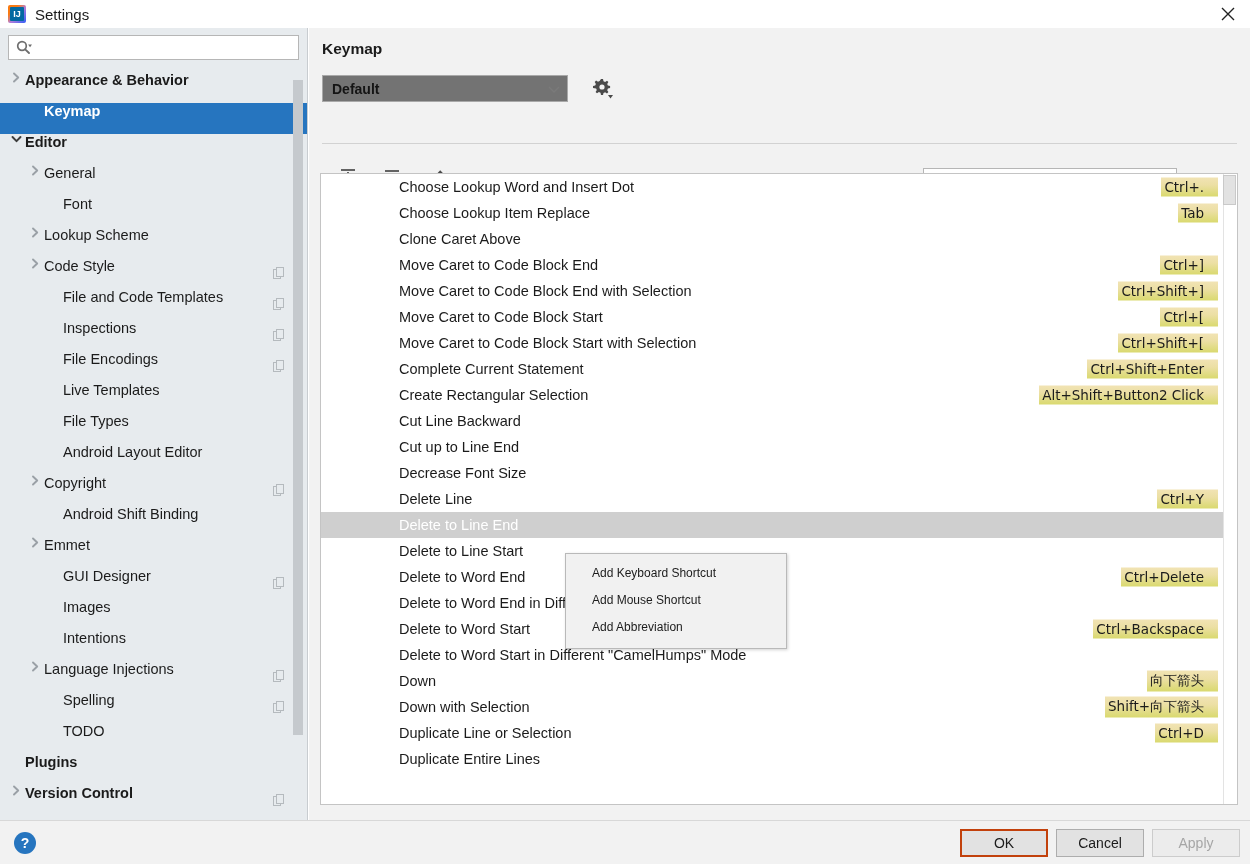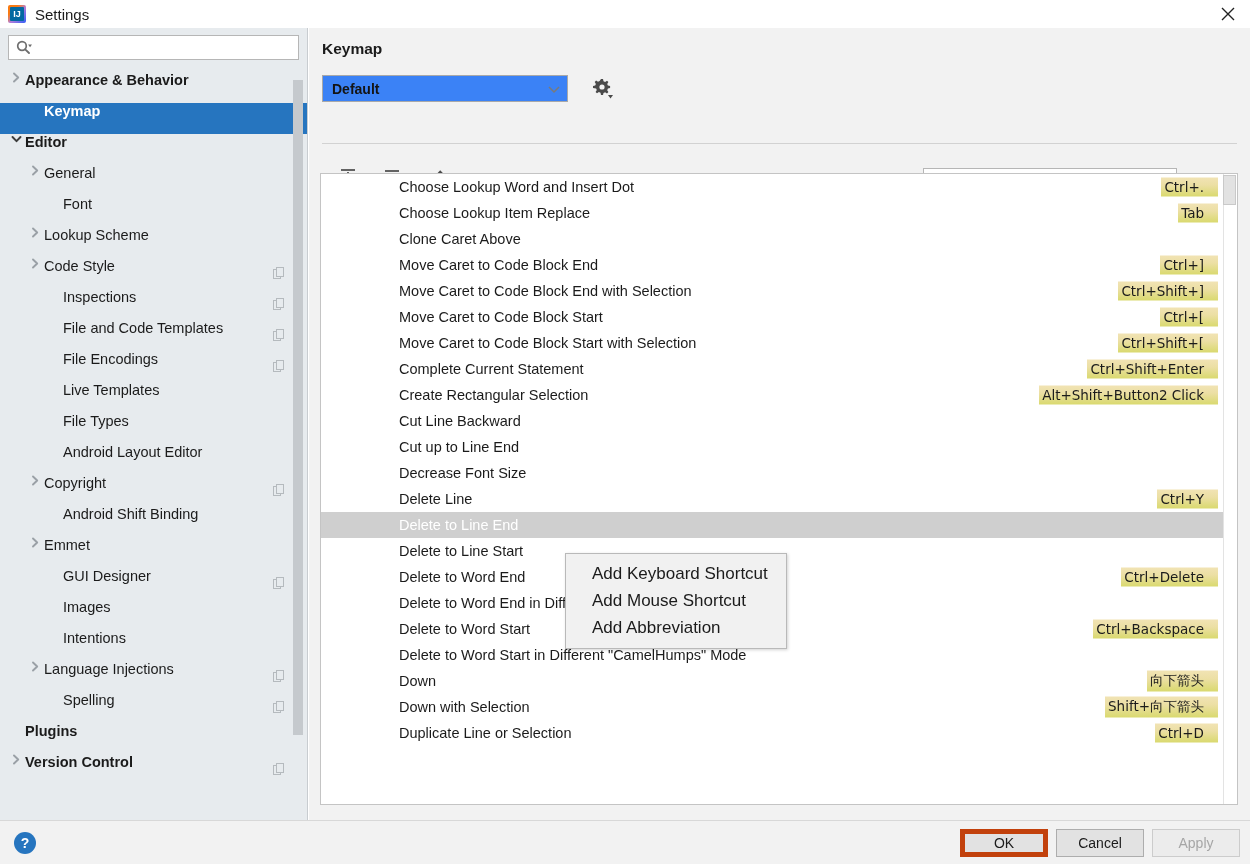--- a/index.html
+++ b/index.html
@@ -64,21 +64,21 @@
   .side-scroll {
     position:absolute; right:4px; top:8px; width:10px; height:655px;
     background:#c5c9cd; border-radius:0;
   }
 
   
   .right { position:absolute; left:309px; top:28px; width:941px; height:792px; background:#f2f2f2; }
   .panel-title { position:absolute; left:13px; top:12px; font-size:15.5px; font-weight:bold; color:#1b1b1b; }
   .keymap-row { position:absolute; left:13px; top:47px; display:flex; align-items:center; }
   .combo {
-    width:246px; height:27px; background:#3b82f6; border:1px solid #a9a9a9;
+    width:246px; height:27px; background:#737373; border:1px solid #a9a9a9;
     display:flex; align-items:center; padding:0 6px 0 9px; cursor:pointer;
   }
   .combo-label { font-size:14px; font-weight:bold; color:#141414; flex:1; }
   .combo-arrow { display:flex; align-items:center; }
   .gear-btn { margin-left:22px; cursor:pointer; display:flex; align-items:center; }
   .divider { position:absolute; left:13px; top:115px; width:915px; height:1px; background:#d2d2d2; }
 
   .toolbar { position:absolute; left:25px; top:135px; display:flex; align-items:center; gap:16px; }
   .tb-btn { width:28px; height:28px; display:flex; align-items:center; justify-content:center; cursor:pointer; }
 
@@ -121,36 +121,36 @@
   }
 
   
   .ctx-menu {
     position:absolute; left:565px; top:553px; width:222px;
     background:#f1f1f1; border:1px solid #b9b9b9; padding:6px 0 7px 0;
     box-shadow:1px 1px 3px rgba(0,0,0,.18); z-index:40;
   }
   .ctx-item {
     height:27px; line-height:27px; padding-left:26px;
-    font-size:17px; color:#1b1b1b; cursor:pointer; white-space:nowrap;
+    font-size:12px; color:#1b1b1b; cursor:pointer; white-space:nowrap;
   }
 
   
   .footer { position:absolute; left:0; top:820px; width:1250px; height:44px; background:#f2f2f2;
     border-top:1px solid #d8d8d8; }
   .help-btn { position:absolute; left:14px; top:11px; width:22px; height:22px;
     border-radius:50%; background:#2675bf; color:#fff; font-size:14px; font-weight:bold;
     display:flex; align-items:center; justify-content:center; cursor:pointer; }
   .btn-bar { position:absolute; right:10px; top:8px; display:flex; gap:8px; }
   .dlg-btn {
     width:88px; height:28px; background:#e2e2e2; border:1px solid #adadad;
     font-size:14px; color:#1b1b1b; display:flex; align-items:center; justify-content:center;
     cursor:pointer; font-family:"Liberation Sans", sans-serif;
   }
-  .dlg-btn.primary { border:5px solid #c2410c; background:#e2e2e2; }
+  .dlg-btn.primary { border:2px solid #c2410c; background:#e2e2e2; }
   .dlg-btn.disabled { color:#a6a6a6; border-color:#cccccc; background:#ececec; cursor:default; }
   .watermark {
     position:absolute; left:955px; top:877px; font-size:16px; color:rgba(170,178,186,.70);
     white-space:nowrap; letter-spacing:.1px; z-index:60; pointer-events:none;
     font-family:"Liberation Sans", sans-serif;
   }
 </style>
 </head>
 <body>
 
@@ -240,38 +240,38 @@
             </span>
             <span class="tree-label">Code Style</span>
             <span class="copy-badge"><svg width="12" height="12" viewBox="0 0 12 12">
                 <rect x="0.5" y="2.5" width="7" height="9" stroke="#8d9398" fill="#e7ebee" stroke-width="1"></rect>
                 <rect x="3.5" y="0.5" width="7" height="9" stroke="#8d9398" fill="#e7ebee" stroke-width="1"></rect>
               </svg></span>
           </div>
           <div class="tree-item">
             <span style="width:45px;flex:0 0 45px"></span>
             <span class="tw-arrow"></span>
+            <span class="tree-label">File and Code Templates</span>
+            <span class="copy-badge"><svg width="12" height="12" viewBox="0 0 12 12">
+                <rect x="0.5" y="2.5" width="7" height="9" stroke="#8d9398" fill="#e7ebee" stroke-width="1"></rect>
+                <rect x="3.5" y="0.5" width="7" height="9" stroke="#8d9398" fill="#e7ebee" stroke-width="1"></rect>
+              </svg></span>
+          </div>
+          <div class="tree-item">
+            <span style="width:45px;flex:0 0 45px"></span>
+            <span class="tw-arrow"></span>
             <span class="tree-label">Inspections</span>
             <span class="copy-badge"><svg width="12" height="12" viewBox="0 0 12 12">
                 <rect x="0.5" y="2.5" width="7" height="9" stroke="#8d9398" fill="#e7ebee" stroke-width="1"></rect>
                 <rect x="3.5" y="0.5" width="7" height="9" stroke="#8d9398" fill="#e7ebee" stroke-width="1"></rect>
               </svg></span>
           </div>
           <div class="tree-item">
             <span style="width:45px;flex:0 0 45px"></span>
             <span class="tw-arrow"></span>
-            <span class="tree-label">File and Code Templates</span>
-            <span class="copy-badge"><svg width="12" height="12" viewBox="0 0 12 12">
-                <rect x="0.5" y="2.5" width="7" height="9" stroke="#8d9398" fill="#e7ebee" stroke-width="1"></rect>
-                <rect x="3.5" y="0.5" width="7" height="9" stroke="#8d9398" fill="#e7ebee" stroke-width="1"></rect>
-              </svg></span>
-          </div>
-          <div class="tree-item">
-            <span style="width:45px;flex:0 0 45px"></span>
-            <span class="tw-arrow"></span>
             <span class="tree-label">File Encodings</span>
             <span class="copy-badge"><svg width="12" height="12" viewBox="0 0 12 12">
                 <rect x="0.5" y="2.5" width="7" height="9" stroke="#8d9398" fill="#e7ebee" stroke-width="1"></rect>
                 <rect x="3.5" y="0.5" width="7" height="9" stroke="#8d9398" fill="#e7ebee" stroke-width="1"></rect>
               </svg></span>
           </div>
           <div class="tree-item">
             <span style="width:45px;flex:0 0 45px"></span>
             <span class="tw-arrow"></span>
             <span class="tree-label">Live Templates</span>
@@ -346,20 +346,25 @@
               </svg></span>
           </div>
           <div class="tree-item">
             <span style="width:45px;flex:0 0 45px"></span>
             <span class="tw-arrow"></span>
             <span class="tree-label">Spelling</span>
             <span class="copy-badge"><svg width="12" height="12" viewBox="0 0 12 12">
                 <rect x="0.5" y="2.5" width="7" height="9" stroke="#8d9398" fill="#e7ebee" stroke-width="1"></rect>
                 <rect x="3.5" y="0.5" width="7" height="9" stroke="#8d9398" fill="#e7ebee" stroke-width="1"></rect>
               </svg></span>
+          </div>
+          <div class="tree-item">
+            <span style="width:45px;flex:0 0 45px"></span>
+            <span class="tw-arrow"></span>
+            <span class="tree-label">TODO</span>
           </div>
           <div class="tree-item bold">
             <span style="width:7px;flex:0 0 7px"></span>
             <span class="tw-arrow"></span>
             <span class="tree-label">Plugins</span>
           </div>
           <div class="tree-item bold">
             <span style="width:7px;flex:0 0 7px"></span>
             <span class="tw-arrow">
               <svg width="10" height="11" viewBox="0 0 10 11">
@@ -519,20 +524,23 @@
             <span class="act-sc">向下箭头</span>
           </div>
           <div class="act-row">
             <span class="act-name">Down with Selection</span>
             <span class="act-sc">Shift+向下箭头</span>
           </div>
           <div class="act-row">
             <span class="act-name">Duplicate Line or Selection</span>
             <span class="act-sc">Ctrl+D</span>
           </div>
+          <div class="act-row">
+            <span class="act-name">Duplicate Entire Lines</span>
+          </div>
         </div>
       <div class="list-scroll-track">
         <div class="list-scroll-thumb"></div>
       </div>
     </div>
   </div>
 
   <div class="ctx-menu">
     <div id="ctx-items">
         <div class="ctx-item">Add Keyboard Shortcut</div>

